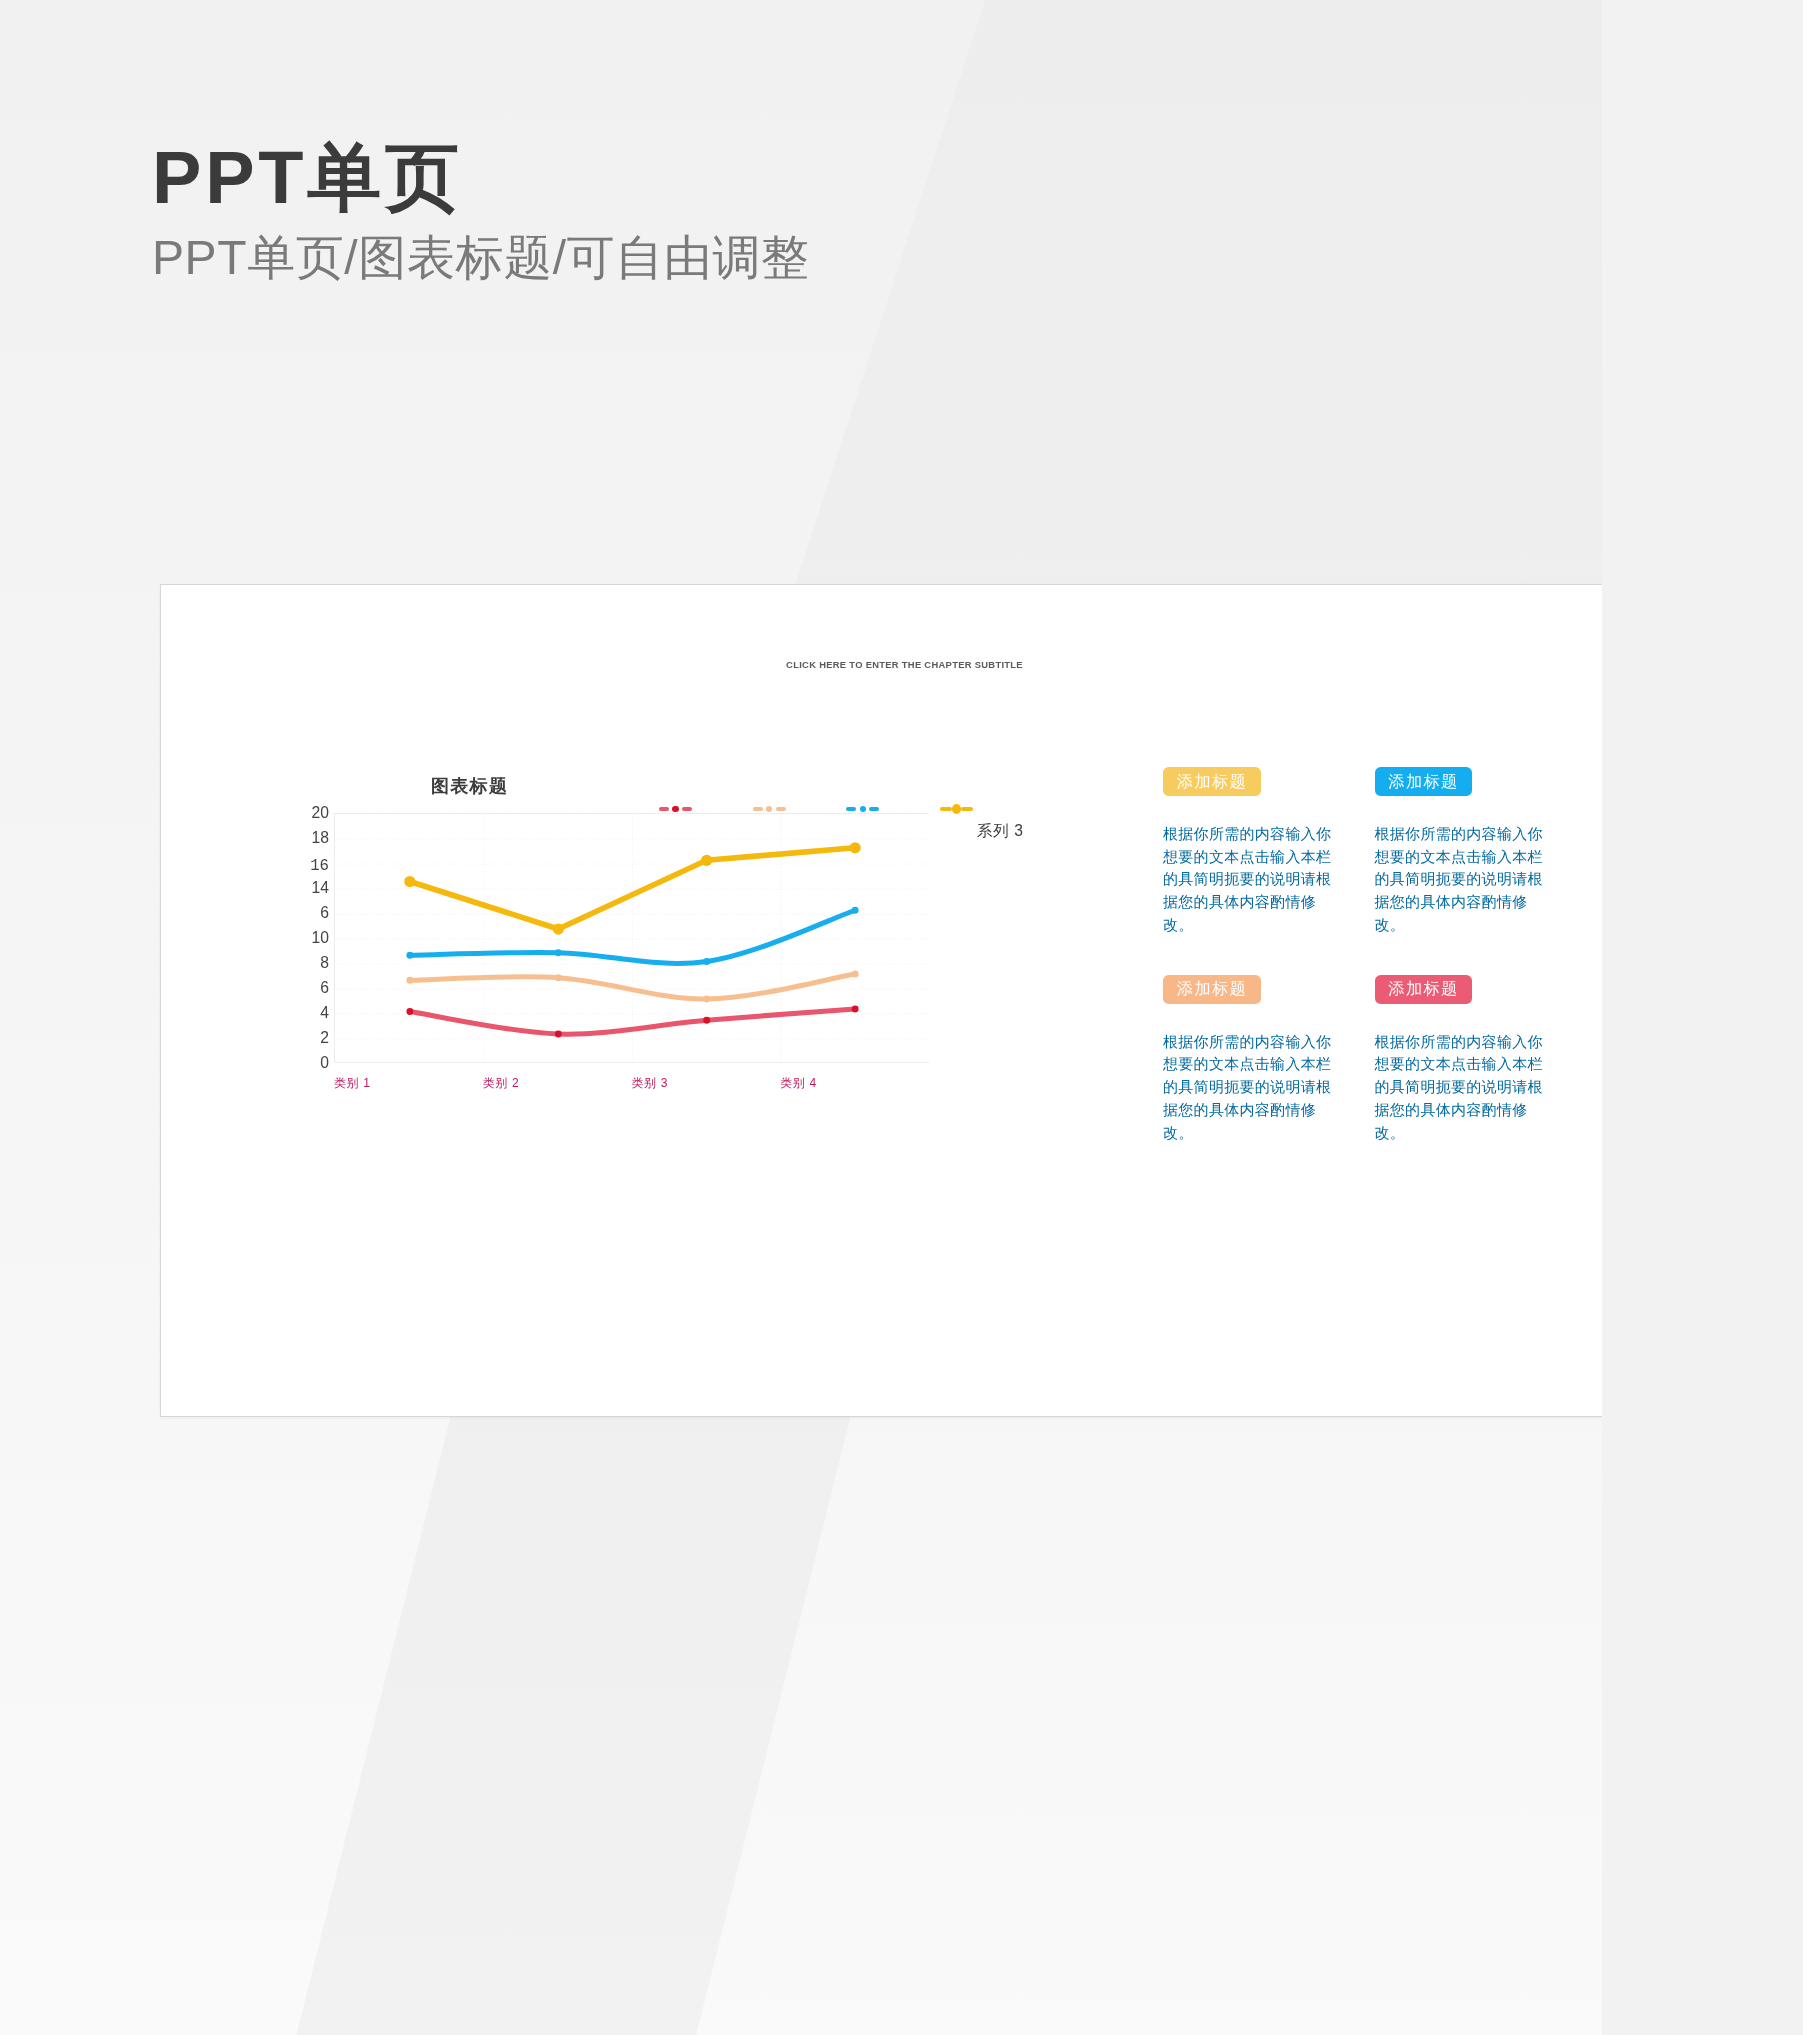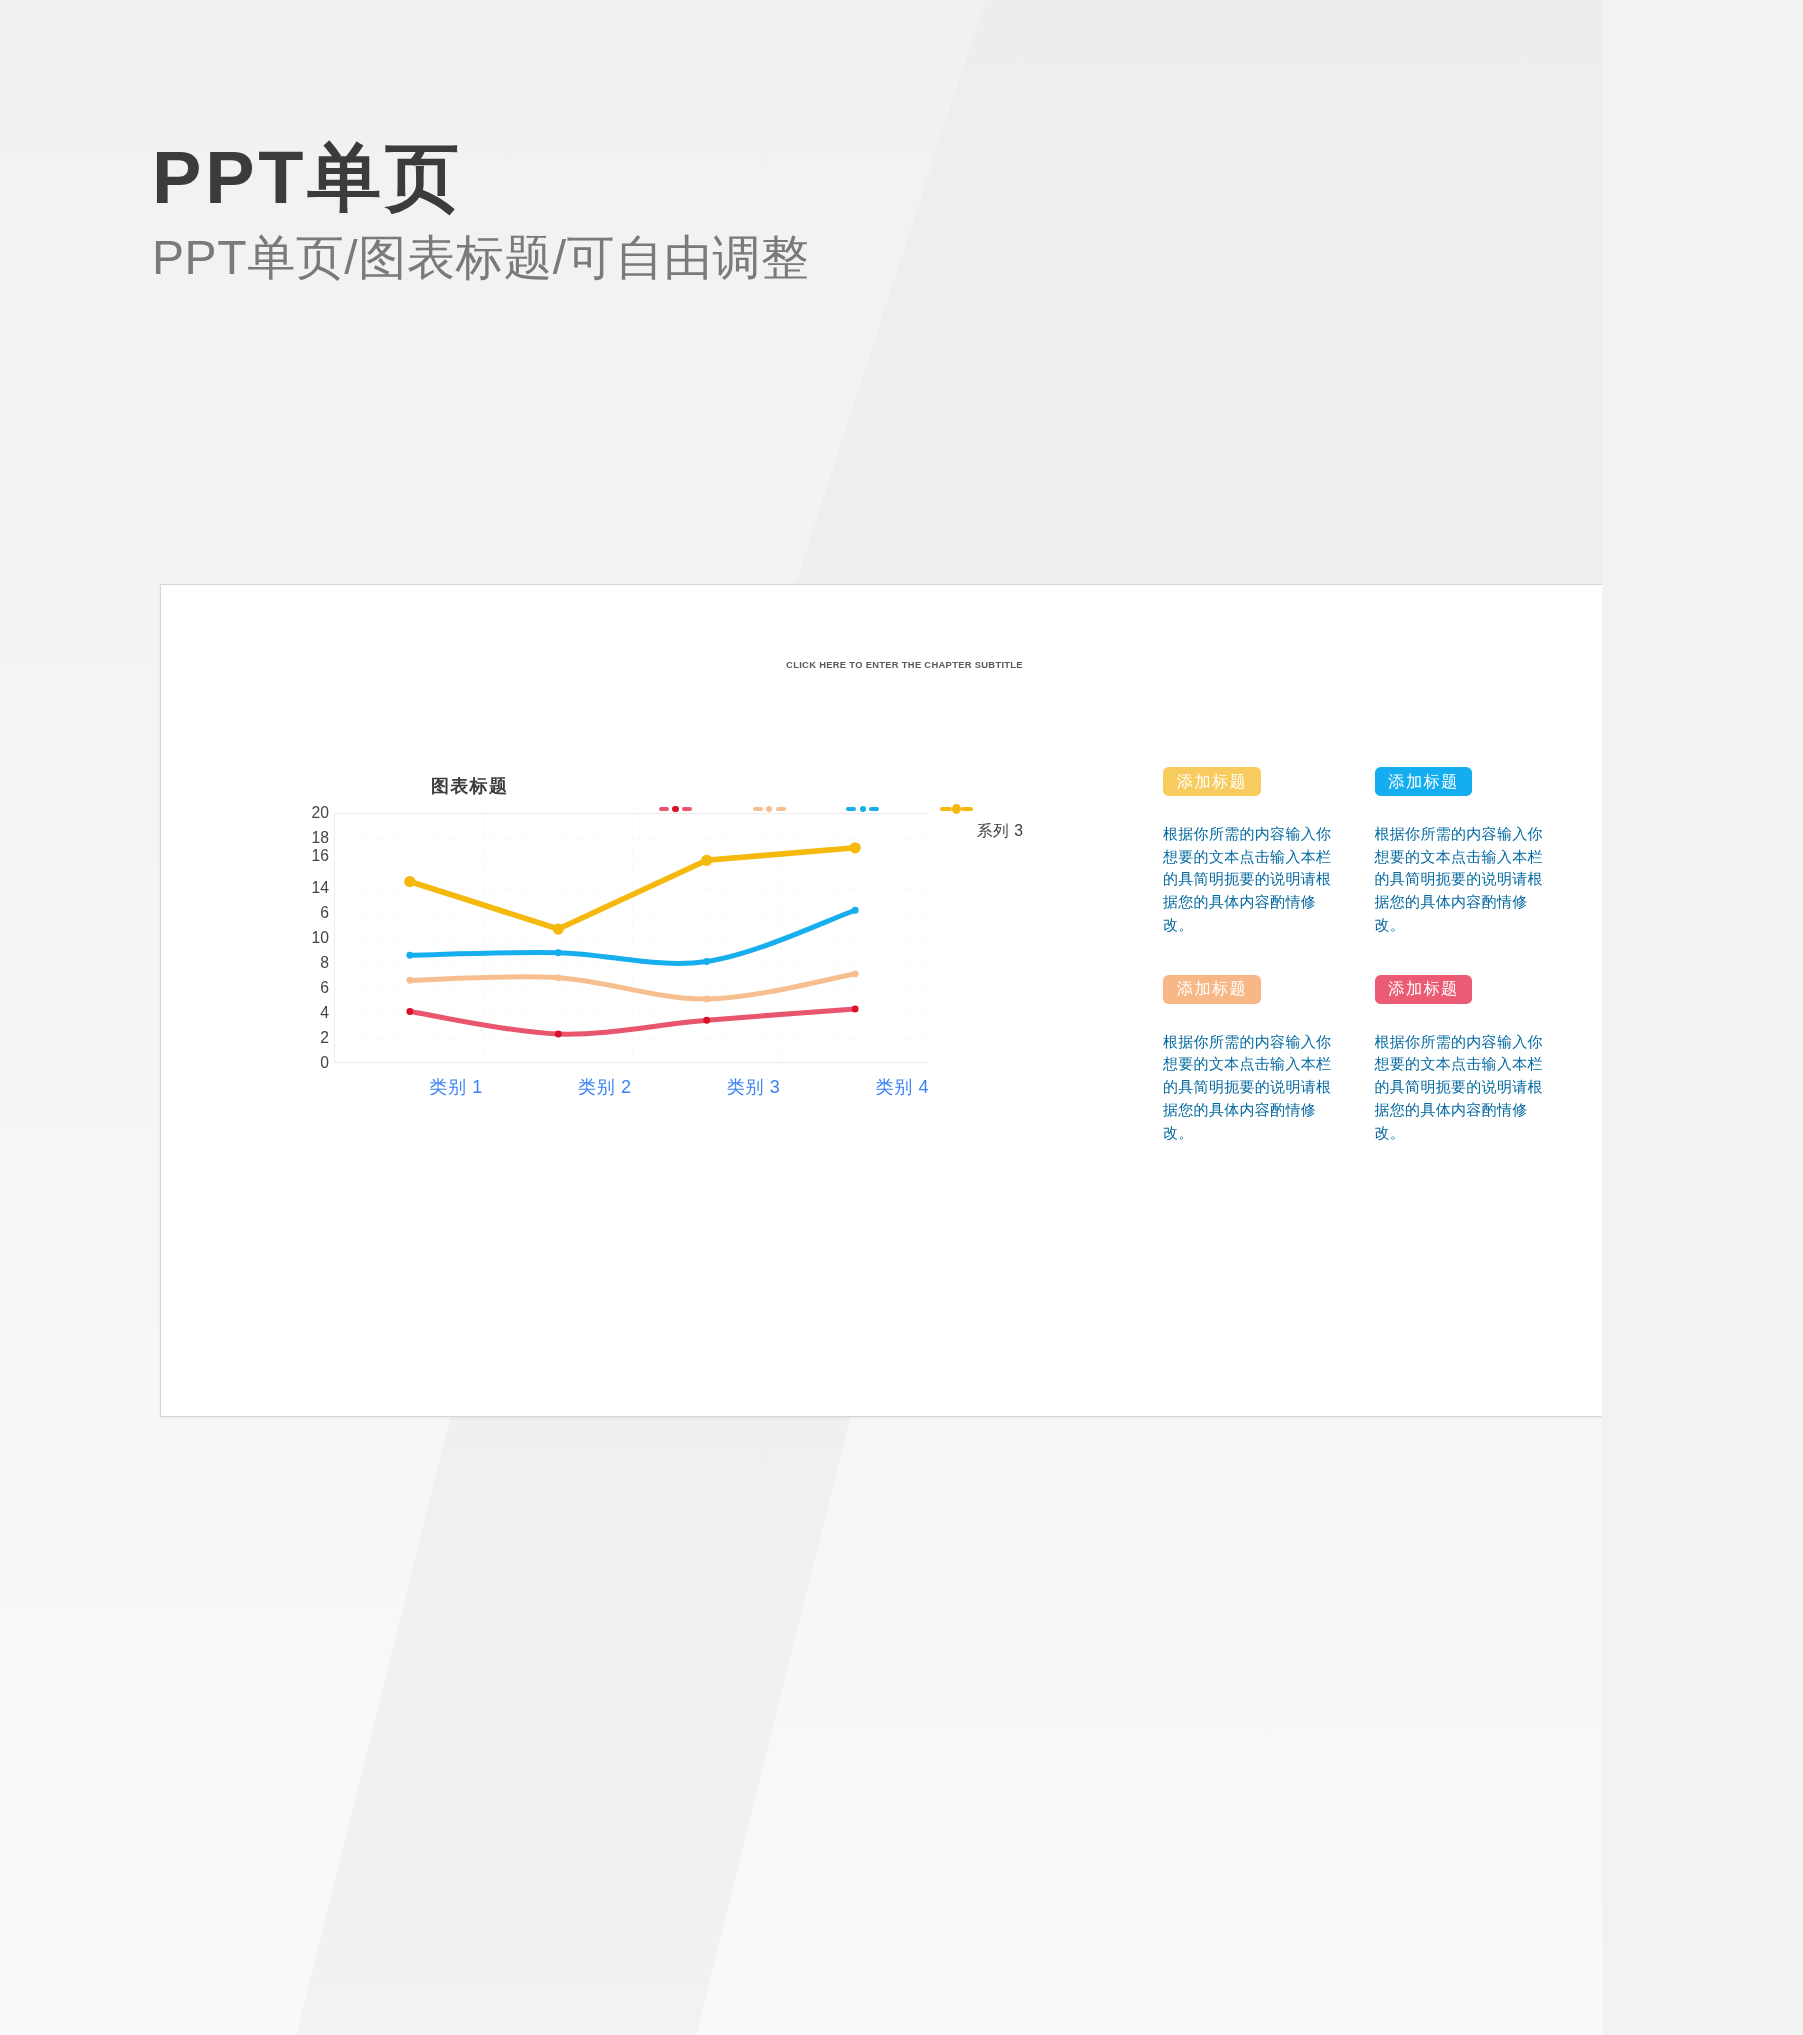--- a/index.html
+++ b/index.html
@@ -123,22 +123,22 @@
     border-right: none;
     background: #fff;
   }
   .plot svg { position: absolute; left: 0; top: 0; }
   .x-labels {
     position: absolute; left: 63px; top: 262px;
     width: 595px;
     display: flex;
   }
   .x-labels span {
-    flex: 1; text-align: right;
-    font-size: 18px; color: #3b82f6; letter-spacing: 0.6px;
+    flex: 1; text-align: left;
+    font-size: 12px; color: #be185d; letter-spacing: 0.6px;
   }
 
   
   .cards {
     position: absolute; left: 1002px; top: 182px;
     width: 388px;
     display: grid;
     grid-template-columns: 1fr 1fr;
     grid-gap: 38px 35px;
   }
@@ -226,21 +226,21 @@
       <div class="plot-wrap">
         <div class="y-labels" id="y-labels">
             <span style="top: 250px;">0</span>
             <span style="top: 225px;">2</span>
             <span style="top: 200px;">4</span>
             <span style="top: 175px;">6</span>
             <span style="top: 150px;">8</span>
             <span style="top: 125px;">10</span>
             <span style="top: 100px;">6</span>
             <span style="top: 75px;">14</span>
-            <span style="top: 43px;">16</span>
+            <span style="top: 54px; font-family: Liberation Mono, monospace;">16</span>
             <span style="top: 25px;">18</span>
             <span style="top: 0px;">20</span>
           </div>
         <div class="plot">
           <svg id="chart-svg" width="595" height="250" viewBox="0 0 950 400">
               <line x1="0" y1="360" x2="950" y2="360" stroke="#ededed" stroke-width="1" stroke-dasharray="2 3"></line>
               <line x1="0" y1="320" x2="950" y2="320" stroke="#ededed" stroke-width="1" stroke-dasharray="2 3"></line>
               <line x1="0" y1="280" x2="950" y2="280" stroke="#ededed" stroke-width="1" stroke-dasharray="2 3"></line>
               <line x1="0" y1="240" x2="950" y2="240" stroke="#ededed" stroke-width="1" stroke-dasharray="2 3"></line>
               <line x1="0" y1="200" x2="950" y2="200" stroke="#ededed" stroke-width="1" stroke-dasharray="2 3"></line>

